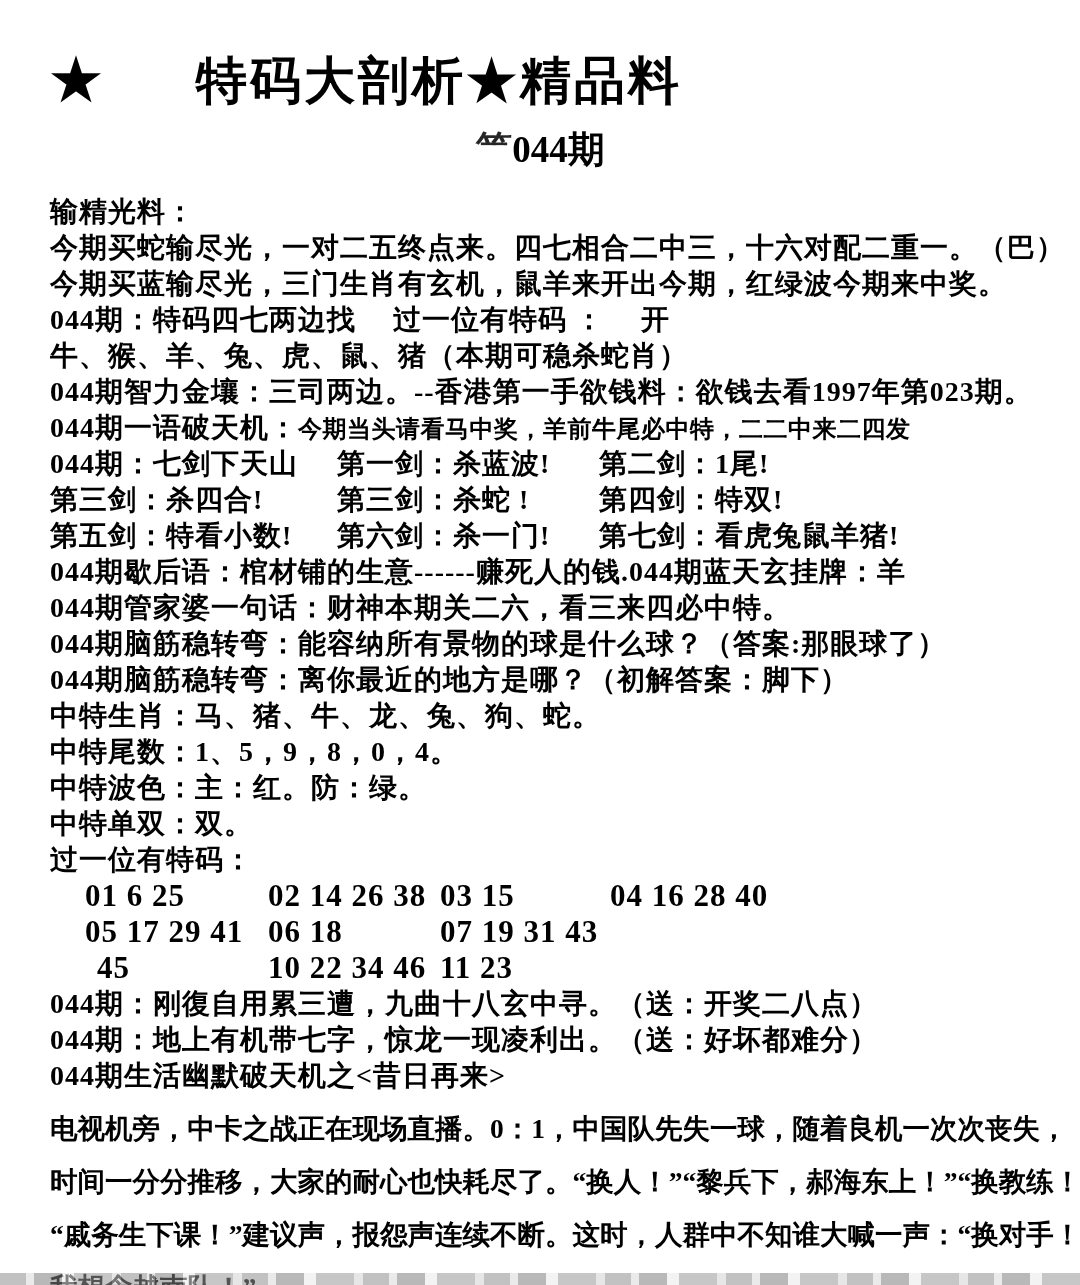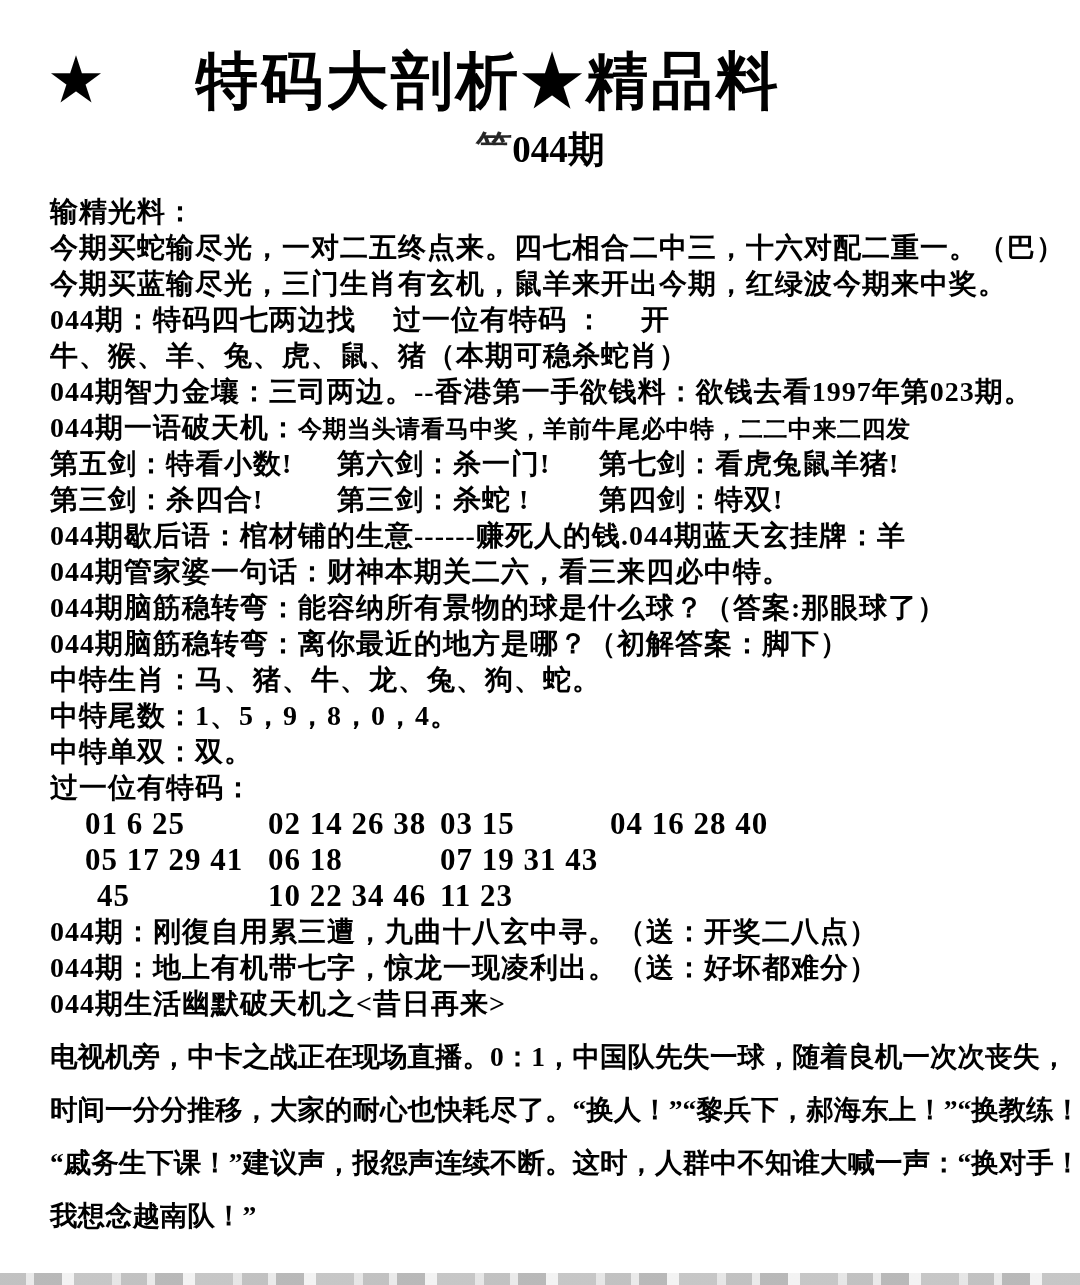--- a/index.html
+++ b/index.html
@@ -12,21 +12,21 @@
   .page { position:absolute; inset:0; background:#fff; }
 
   
   .header { position:absolute; top:48px; left:50px; right:40px; height:66px; }
   .star {
     position:absolute; left:0; top:2px;
     font-size:58px; line-height:62px; font-weight:700;
   }
   .title {
     position:absolute; left:146px; top:0;
-    font-size:62px; line-height:66px; font-weight:700;
+    font-size:51px; line-height:66px; font-weight:700;
     letter-spacing:3px; white-space:pre;
   }
 
   
   .issue {
     position:absolute; top:126px; left:0; width:1080px;
     text-align:center; font-size:37px; font-weight:700; line-height:48px;
     white-space:pre;
   }
   .partial-char {
@@ -85,36 +85,42 @@
     <div class="line">输精光料：</div>
     <div class="line">今期买蛇输尽光，一对二五终点来。四七相合二中三，十六对配二重一。（巴）</div>
     <div class="line">今期买蓝输尽光，三门生肖有玄机，鼠羊来开出今期，红绿波今期来中奖。</div>
     <div class="line">044期：特码四七两边找　 过一位有特码 ：　 开</div>
     <div class="line">牛、猴、羊、兔、虎、鼠、猪（本期可稳杀蛇肖）</div>
     <div class="line">044期智力金壤：三司两边。--香港第一手欲钱料：欲钱去看1997年第023期。</div>
 
     <div class="line"><span>044期一语破天机：</span><span class="small">今期当头请看马中奖，羊前牛尾必中特，二二中来二四发</span></div>
 
     <div class="sword-row">
-      <div class="line">第五剑：特看小数!</div>
-      <div class="line">第六剑：杀一门!</div>
-      <div class="line">第七剑：看虎兔鼠羊猪!</div>
+      <div class="line">044期：七剑下天山</div>
+      <div class="line">第一剑：杀蓝波!</div>
+      <div class="line">第二剑：1尾!</div>
     </div>
     <div class="sword-row">
       <div class="line">第三剑：杀四合!</div>
       <div class="line">第三剑：杀蛇 !</div>
       <div class="line">第四剑：特双!</div>
+    </div>
+    <div class="sword-row">
+      <div class="line">第五剑：特看小数!</div>
+      <div class="line">第六剑：杀一门!</div>
+      <div class="line">第七剑：看虎兔鼠羊猪!</div>
     </div>
 
     <div class="line">044期歇后语：棺材铺的生意------赚死人的钱.044期蓝天玄挂牌：羊</div>
     <div class="line">044期管家婆一句话：财神本期关二六，看三来四必中特。</div>
     <div class="line">044期脑筋稳转弯：能容纳所有景物的球是什么球？（答案:那眼球了）</div>
     <div class="line">044期脑筋稳转弯：离你最近的地方是哪？（初解答案：脚下）</div>
     <div class="line">中特生肖：马、猪、牛、龙、兔、狗、蛇。</div>
     <div class="line">中特尾数：1、5，9，8，0，4。</div>
+    <div class="line">中特波色：主：红。防：绿。</div>
     <div class="line">中特单双：双。</div>
     <div class="line">过一位有特码：</div>
 
     <div class="num-row">
       <span class="c1">01 6 25</span>
       <span>02 14 26 38</span>
       <span>03 15</span>
       <span>04 16 28 40</span>
     </div>
     <div class="num-row">

